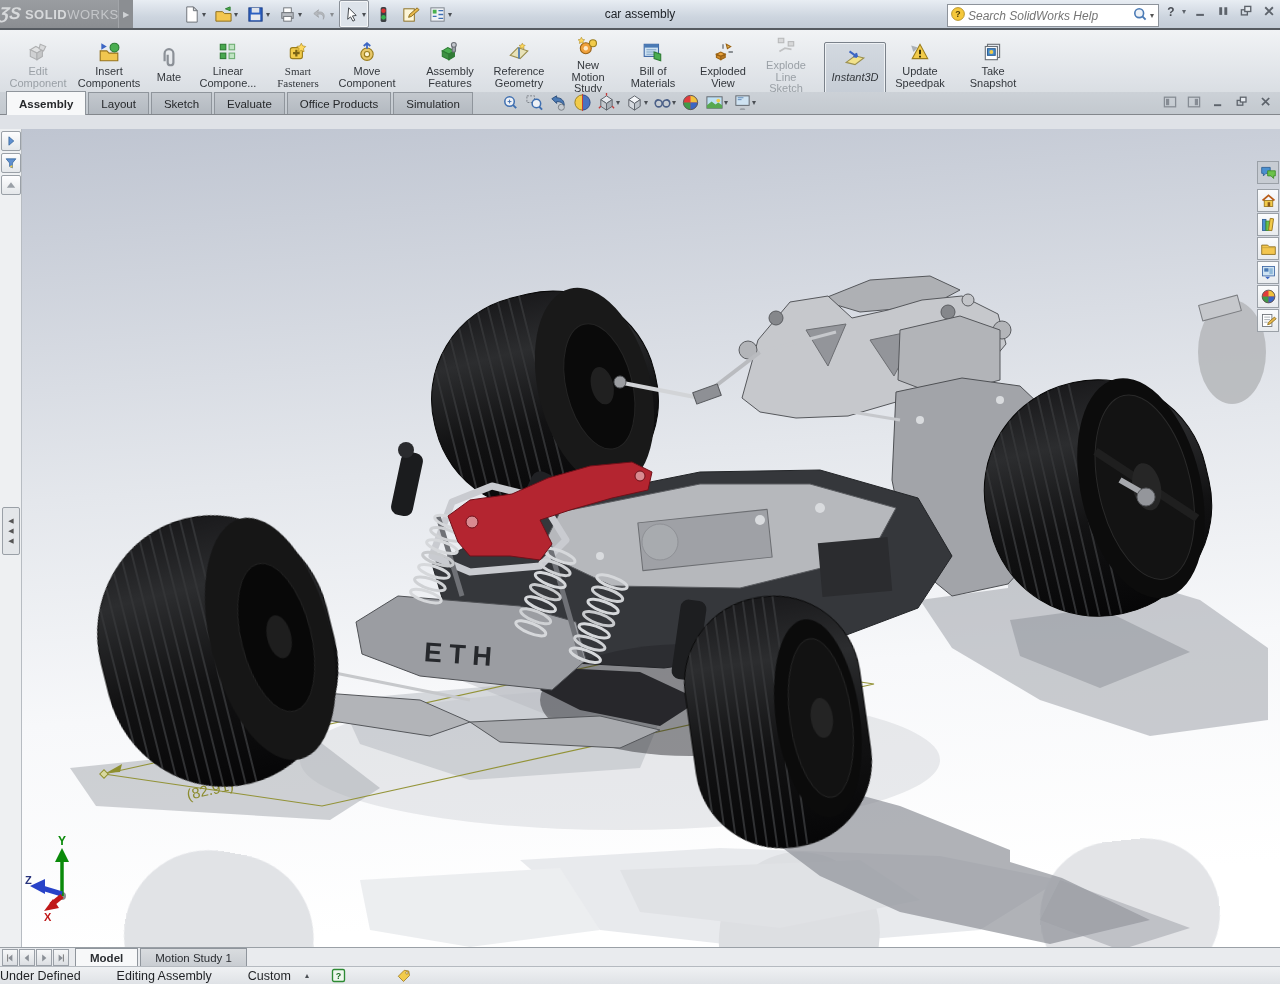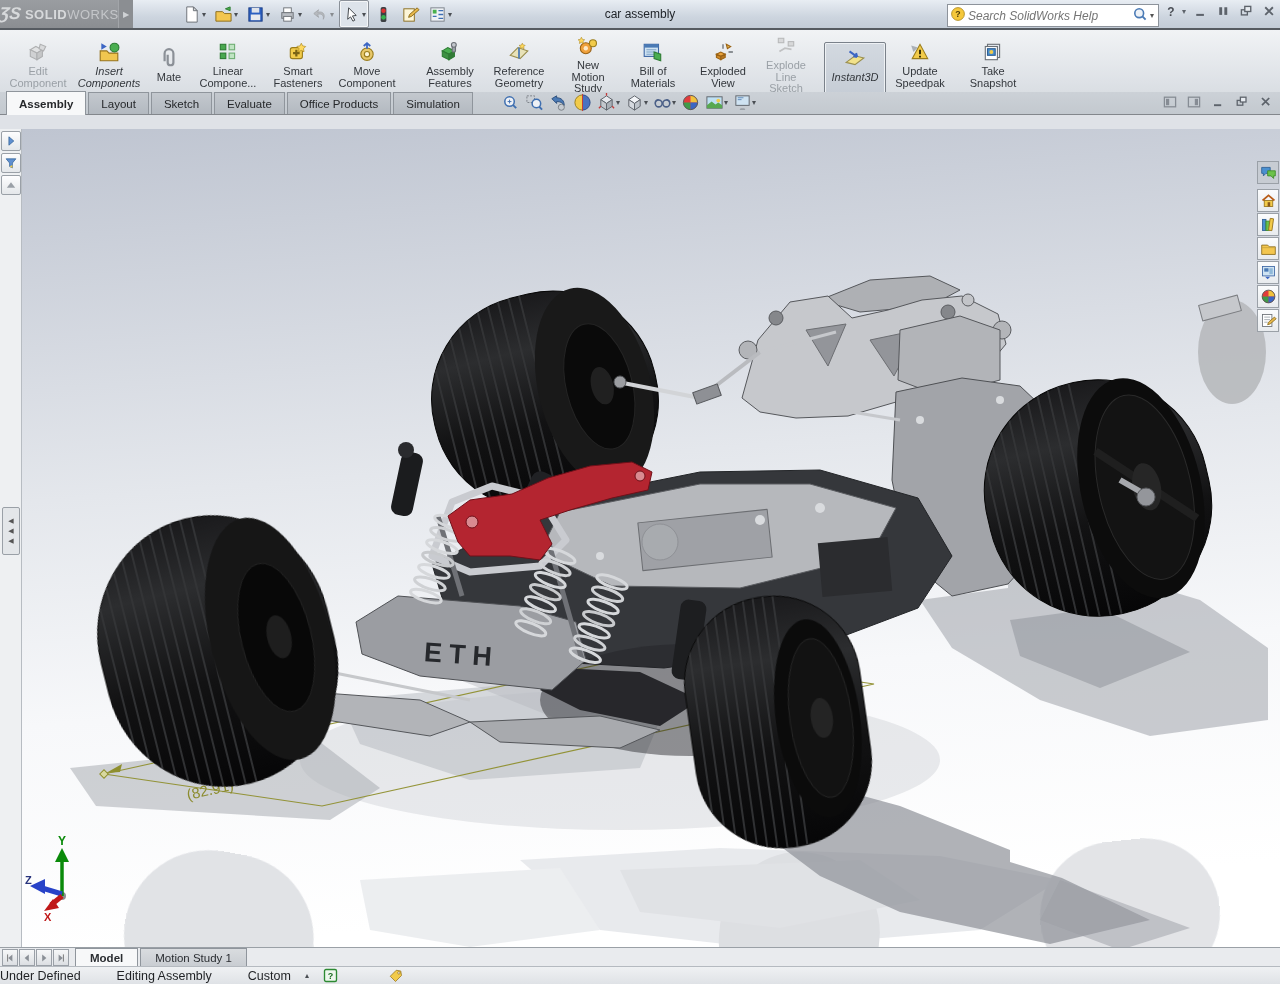--- a/index.html
+++ b/index.html
@@ -81,21 +81,21 @@
   .btabs{display:flex;height:18px;margin-left:4px;}
   .btab{padding:0 14px;font-size:11.5px;color:#2a2d31;background:linear-gradient(#d9dcdf,#c9cdd2);
     border:1px solid #8f959c;border-bottom:none;display:flex;align-items:center;margin-right:2px;}
   .btab.active{background:#f7f8f9;font-weight:bold;}
   
   .statusbar{position:absolute;left:0;top:966px;width:1280px;height:18px;
     background:linear-gradient(#eff1f3,#dfe2e6);border-top:1px solid #b5bac0;box-sizing:border-box;
     display:flex;align-items:center;font-size:12.5px;color:#1f2124;}
   .sb-msg{margin-left:6px;flex:1;}
   .sb-item{margin-right:36px;}
-  .sb-config{display:flex;align-items:center;gap:14px;margin-right:14px;}
+  .sb-config{display:flex;align-items:center;gap:14px;margin-right:22px;}
   .sb-config .caret-up{font-size:8px;color:#4a4e53;}
   .sb-icon{display:flex;align-items:center;margin-right:10px;}
   .sb-tag{margin-right:6px;margin-left:40px;}
 </style>
 </head>
 <body>
 
 <div class="app">
 
   <div class="titlebar">
@@ -220,21 +220,21 @@
           <svg viewBox="0 0 20 20" width="22" height="22">
             <path d="M3 8l5-3 6 3-5 3z" fill="#d9dbde" stroke="#7b8087"></path>
             <path d="M3 8v6l6 3v-6z" fill="#b9bdc2" stroke="#7b8087"></path>
             <path d="M14 8v6l-5 3v-6z" fill="#a5aab0" stroke="#7b8087"></path>
             <path d="M12 3l5 2-2 4-4-2z" fill="#c8ccd1" stroke="#7b8087"></path>
           </svg>
         </div>
         <div class="rlb">Edit Component</div>
         <div class="caret"></div>
       </div>
-      <div class="rib-btn" style="width: 68px; font-style: italic;">
+      <div class="rib-btn" style="width: 68px;">
         <div class="ric">
           <svg viewBox="0 0 20 20" width="22" height="22">
             <path d="M2 9h6l2 2h8v7H2z" fill="#f0c64f" stroke="#96731d"></path>
             <circle cx="15" cy="6" r="4" fill="#4aae50" stroke="#2d7c33"></circle>
             <path d="M3 2l5 3-5 3z" fill="#3c66c4"></path>
           </svg>
         </div>
         <div class="rlb">Insert Components</div>
         <div class="caret">▾</div>
       </div>
@@ -252,21 +252,21 @@
           <svg viewBox="0 0 20 20" width="22" height="22">
             <rect x="3" y="3" width="5" height="5" fill="#49a84f" stroke="#2d7c33"></rect>
             <rect x="3" y="11" width="5" height="5" fill="#49a84f" stroke="#2d7c33"></rect>
             <rect x="11" y="3" width="5" height="5" fill="#bfe4c2" stroke="#6fae74"></rect>
             <rect x="11" y="11" width="5" height="5" fill="#bfe4c2" stroke="#6fae74"></rect>
           </svg>
         </div>
         <div class="rlb">Linear Compone...</div>
         <div class="caret">▾</div>
       </div>
-      <div class="rib-btn" style="width: 62px;">
+      <div class="rib-btn" style="width: 62px; font-family: Liberation Serif, serif;">
         <div class="ric">
           <svg viewBox="0 0 20 20" width="22" height="22">
             <rect x="3" y="6" width="11" height="10" rx="2" fill="#f2cb4a" stroke="#9a7d1d"></rect>
             <path d="M5.5 11h6M8.5 8v6" stroke="#7a6315" stroke-width="2"></path>
             <path d="M13 2l1.2 2.4 2.8.6-2 2 .5 2.8-2.5-1.3-2.5 1.3.4-2.9-1.9-2 2.8-.4z" fill="#ffd95e" stroke="#a8851c" stroke-width=".6"></path>
           </svg>
         </div>
         <div class="rlb">Smart Fasteners</div>
         <div class="caret"></div>
       </div>

